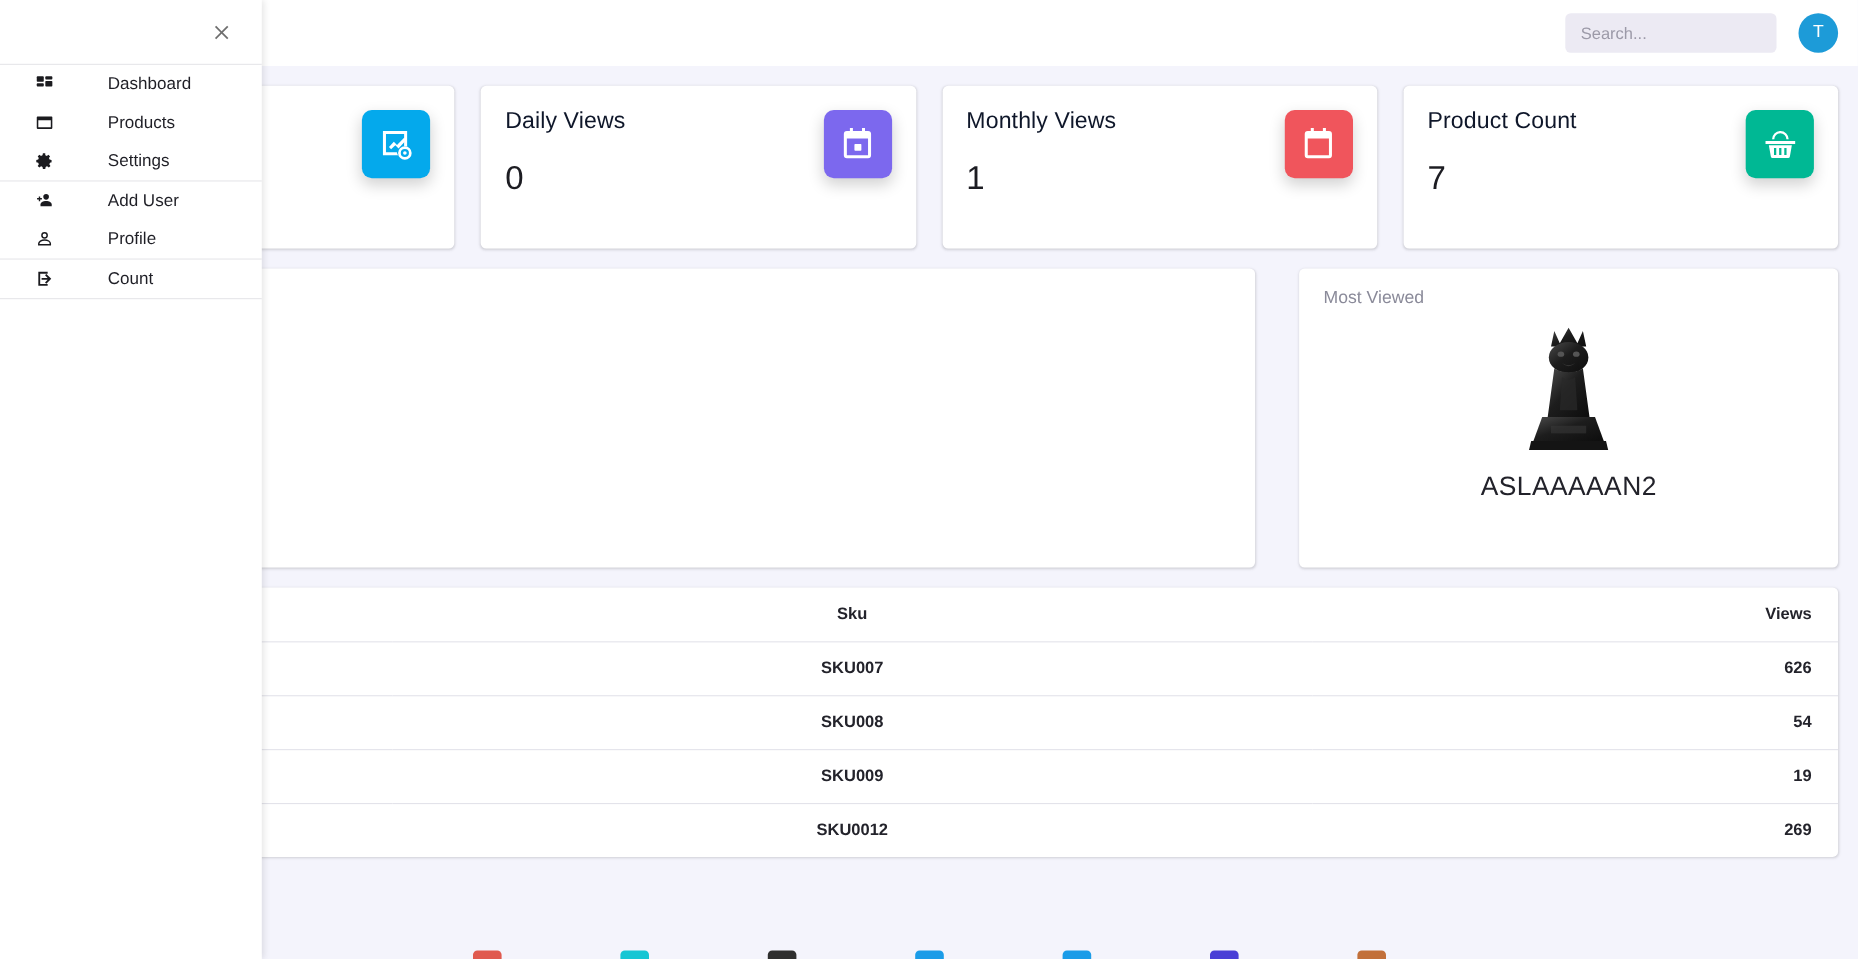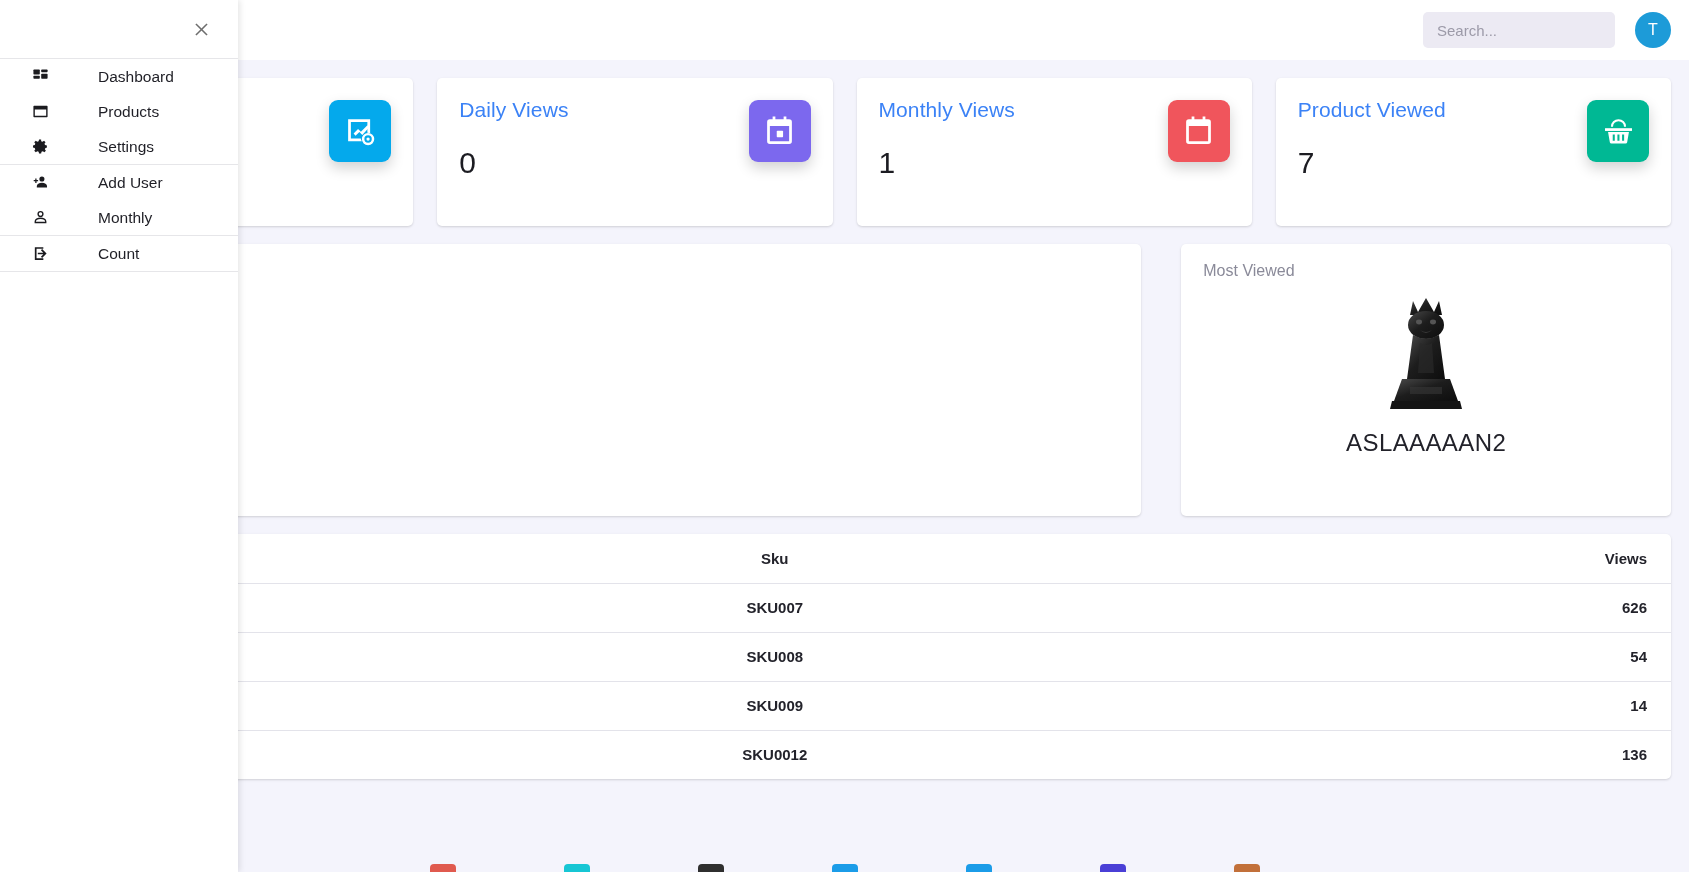--- a/index.html
+++ b/index.html
@@ -56,21 +56,21 @@
   }
   .stat-card {
     flex: 1;
     background: #fff;
     border-radius: 5px;
     box-shadow: 0 1px 3px rgba(0,0,0,.10), 0 1px 2px rgba(0,0,0,.06);
     position: relative;
     padding: 20px 22px;
   }
   .stat-title {
-    font-size: 21px; color: #3b82f6; font-weight: 400;
+    font-size: 21px; color: #0f172a; font-weight: 400;
     letter-spacing: .1px;
   }
   .stat-value {
     font-size: 30px; color: #1c1c22; font-weight: 400;
     margin-top: 24px;
   }
   .stat-icon {
     position: absolute; right: 22px; top: 22px;
     width: 62px; height: 62px;
     border-radius: 9px;
@@ -249,21 +249,21 @@
         <div class="stat-title">Monthly Views</div>
         <div class="stat-value">1</div>
         <div class="stat-icon" style="background:#f0555c">
           <svg viewBox="0 0 24 24">
               <path d="M7 1h2v2h6V1h2v2h2a2 2 0 0 1 2 2v14a2 2 0 0 1-2 2H5a2 2 0 0 1-2-2V5a2 2 0 0 1 2-2h2V1zM5 8v11h14V8H5z"></path>
             </svg>
         </div>
       </div>
 
       <div class="stat-card">
-        <div class="stat-title">Product Viewed</div>
+        <div class="stat-title">Product Count</div>
         <div class="stat-value">7</div>
         <div class="stat-icon" style="background:#00b894">
           <svg viewBox="0 0 24 24">
               <path d="M12 3a5.5 5.5 0 0 0-5.5 5.5H8A4 4 0 0 1 12 4.5a4 4 0 0 1 4 4h1.5A5.5 5.5 0 0 0 12 3z"></path>
               <path d="M2.2 9.6h19.6v2H2.2z"></path>
               <path d="M4.4 12.4h15.2l-1.3 7.4a1.2 1.2 0 0 1-1.2 1H6.9a1.2 1.2 0 0 1-1.2-1L4.4 12.4zm3.4 1.8v4.6h1.5v-4.6H7.8zm3.4 0v4.6h1.5v-4.6h-1.5zm3.4 0v4.6h1.5v-4.6h-1.5z" fill="#fff"></path>
             </svg>
         </div>
       </div>
 
@@ -331,26 +331,26 @@
             <td class="col-views">626</td>
           </tr>
           <tr>
             <td class="col-blank"></td>
             <td class="col-sku">SKU008</td>
             <td class="col-views">54</td>
           </tr>
           <tr>
             <td class="col-blank"></td>
             <td class="col-sku">SKU009</td>
-            <td class="col-views">14</td>
+            <td class="col-views">19</td>
           </tr>
           <tr>
             <td class="col-blank"></td>
             <td class="col-sku">SKU0012</td>
-            <td class="col-views">136</td>
+            <td class="col-views">269</td>
           </tr>
         </tbody>
       </table>
     </div>
 
   </div>
 
   <div class="dock">
     <div class="dock-icon" style="background:#e05a4f"></div>
     <div class="dock-icon" style="background:#17c6d4"></div>
@@ -416,21 +416,21 @@
       <span class="nav-label">Add User</span>
     </div>
 
     <div class="nav-item">
       <span class="nav-icon">
         <svg viewBox="0 0 24 24">
             <circle cx="12" cy="7" r="3.4" fill="none" stroke="#1b1b1f" stroke-width="1.9"></circle>
             <path d="M12 13c-4.2 0-7.4 2.1-7.4 4.6V19h14.8v-1.4c0-2.5-3.2-4.6-7.4-4.6z" fill="none" stroke="#1b1b1f" stroke-width="1.9"></path>
           </svg>
       </span>
-      <span class="nav-label">Monthly</span>
+      <span class="nav-label">Profile</span>
     </div>
 
     <div class="drawer-div"></div>
 
     <div class="nav-item">
       <span class="nav-icon">
         <svg viewBox="0 0 24 24">
             <path d="M4 3h12v2.4H6.4v13.2H16V21H4V3z"></path>
             <path d="M12.6 7.4l1.7-1.7 6.3 6.3-6.3 6.3-1.7-1.7 3.4-3.4H8.2v-2.4h7.8l-3.4-3.4z"></path>
           </svg>

